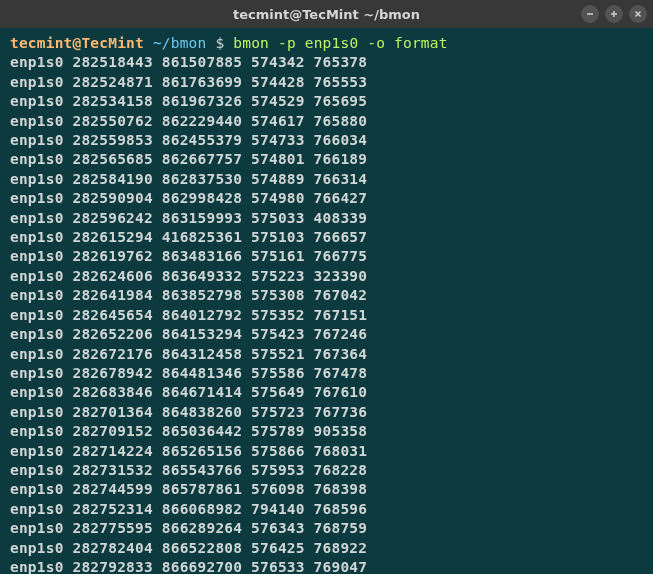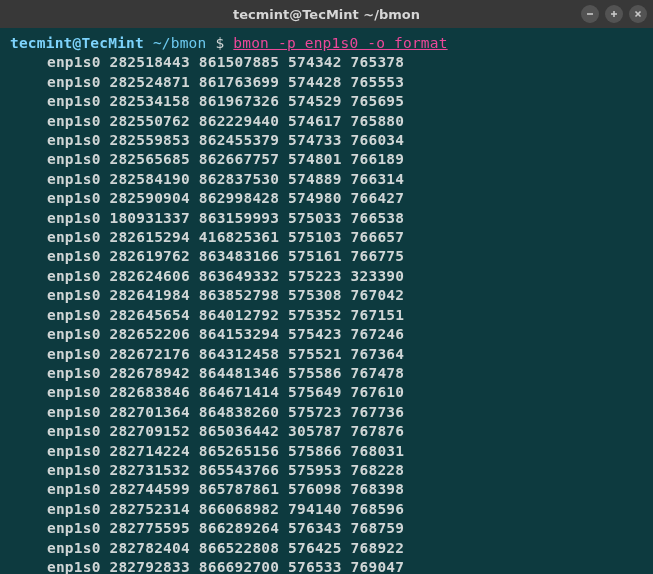--- a/index.html
+++ b/index.html
@@ -60,38 +60,36 @@
       background: #0d3a3f;
       padding: 6px 10px 10px 10px;
       font-size: 14.5px;
       line-height: 19.4px;
       color: #d0d6d6;
       white-space: pre;
       font-family: "DejaVu Sans Mono", "Liberation Mono", monospace;
       letter-spacing: 0.2px;
     }
     .prompt-user {
-      color: #7dd3fc;
+      color: #fdba74;
       font-weight: bold;
     }
     .prompt-path {
       color: #6dcaf0;
       font-weight: normal;
     }
     .prompt-dollar {
       color: #d0d6d6;
     }
     .prompt-cmd {
-      color: #ec4899;
-      text-decoration: underline;
+      color: #bef264;
     }
     .output-row {
       color: #d0d6d6;
       font-weight: bold;
-      margin-left: 37px;
     }
   </style>
 </head>
 <body>
 
 <div class="window">
   <div class="titlebar">
     <span class="titlebar-title">tecmint@TecMint ~/bmon</span>
     <div class="window-controls">
       <div class="window-btn">
@@ -115,32 +113,32 @@
   </div>
   <div class="terminal"><span class="prompt-user">tecmint@TecMint</span> <span class="prompt-path">~/bmon</span> <span class="prompt-dollar">$</span> <span class="prompt-cmd">bmon -p enp1s0 -o format</span>
 <div id="output"><span class="output-row">enp1s0 282518443 861507885 574342 765378</span>
 <span class="output-row">enp1s0 282524871 861763699 574428 765553</span>
 <span class="output-row">enp1s0 282534158 861967326 574529 765695</span>
 <span class="output-row">enp1s0 282550762 862229440 574617 765880</span>
 <span class="output-row">enp1s0 282559853 862455379 574733 766034</span>
 <span class="output-row">enp1s0 282565685 862667757 574801 766189</span>
 <span class="output-row">enp1s0 282584190 862837530 574889 766314</span>
 <span class="output-row">enp1s0 282590904 862998428 574980 766427</span>
-<span class="output-row">enp1s0 180931337 863159993 575033 766538</span>
+<span class="output-row">enp1s0 282596242 863159993 575033 408339</span>
 <span class="output-row">enp1s0 282615294 416825361 575103 766657</span>
 <span class="output-row">enp1s0 282619762 863483166 575161 766775</span>
 <span class="output-row">enp1s0 282624606 863649332 575223 323390</span>
 <span class="output-row">enp1s0 282641984 863852798 575308 767042</span>
 <span class="output-row">enp1s0 282645654 864012792 575352 767151</span>
 <span class="output-row">enp1s0 282652206 864153294 575423 767246</span>
 <span class="output-row">enp1s0 282672176 864312458 575521 767364</span>
 <span class="output-row">enp1s0 282678942 864481346 575586 767478</span>
 <span class="output-row">enp1s0 282683846 864671414 575649 767610</span>
 <span class="output-row">enp1s0 282701364 864838260 575723 767736</span>
-<span class="output-row">enp1s0 282709152 865036442 305787 767876</span>
+<span class="output-row">enp1s0 282709152 865036442 575789 905358</span>
 <span class="output-row">enp1s0 282714224 865265156 575866 768031</span>
 <span class="output-row">enp1s0 282731532 865543766 575953 768228</span>
 <span class="output-row">enp1s0 282744599 865787861 576098 768398</span>
 <span class="output-row">enp1s0 282752314 866068982 794140 768596</span>
 <span class="output-row">enp1s0 282775595 866289264 576343 768759</span>
 <span class="output-row">enp1s0 282782404 866522808 576425 768922</span>
 <span class="output-row">enp1s0 282792833 866692700 576533 769047</span>
 </div></div>
 </div>
 

